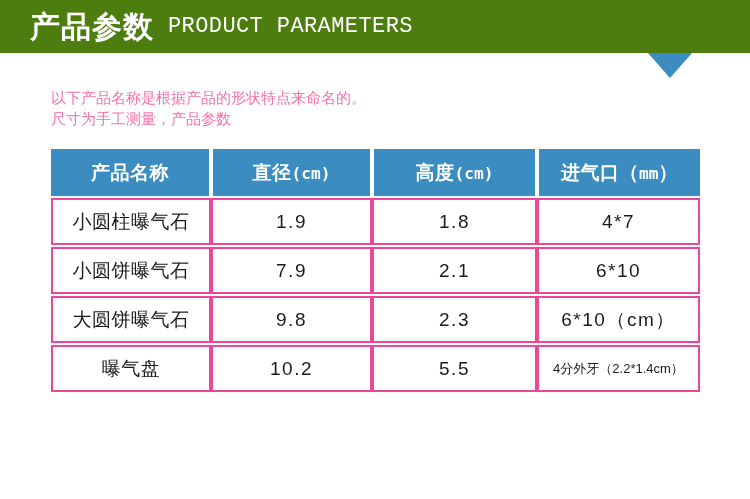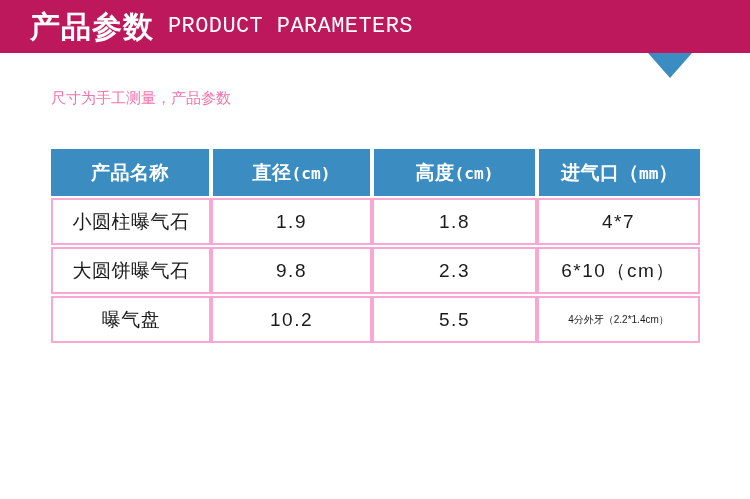--- a/index.html
+++ b/index.html
@@ -15,21 +15,21 @@
     position: relative;
   }
 
   
   .banner {
     position: absolute;
     left: 0;
     top: 0;
     width: 750px;
     height: 53px;
-    background: #be185d;
+    background: #4d7c0f;
     box-sizing: border-box;
   }
   .banner-inner {
     position: absolute;
     left: 30px;
     top: 0;
     height: 53px;
     display: flex;
     align-items: center;
     gap: 14px;
@@ -110,33 +110,33 @@
     letter-spacing: 0.5px;
     text-align: center;
   }
   .param-table thead th.first { border-left: none; }
   .param-table thead th.last  { border-right: none; }
 
   .param-table tbody td {
     background: #ffffff;
     color: #1b1b1b;
     font-size: 19px;
-    border: 2px solid #f9a8d4;
+    border: 2px solid #ec4899;
     white-space: nowrap;
   }
   .param-table tbody td.name {
     letter-spacing: 0.5px;
   }
   .param-table tbody td.num {
     font-size: 19px;
     letter-spacing: 1.5px;
     text-align: center;
   }
   .param-table tbody td.small {
-    font-size: 10px;
+    font-size: 13px;
     letter-spacing: 0;
   }
   .unit {
     font-family: "DejaVu Sans Mono", "Liberation Mono", monospace;
     font-size: 0.85em;
     letter-spacing: 0;
     margin-top: 22px;
   }
 </style>
 </head>
@@ -144,20 +144,21 @@
 
 <div class="banner">
   <div class="banner-inner">
     <span class="banner-title-cn">产品参数</span>
     <span class="banner-title-en">PRODUCT PARAMETERS</span>
   </div>
 </div>
 <div class="banner-arrow"></div>
 
 <div class="notes">
+  <div class="note-line">以下产品名称是根据产品的形状特点来命名的。</div>
   <div class="note-line">尺寸为手工测量，产品参数</div>
 </div>
 
 <table class="param-table">
   <colgroup>
     <col class="c0">
       <col class="c1">
       <col class="c2">
       <col class="c3">
   </colgroup>
@@ -178,20 +179,26 @@
     </tr>
   </thead>
   <tbody>
     <tr>
       <td class="name">小圆柱曝气石</td>
       <td class="num">1.9</td>
       <td class="num">1.8</td>
       <td class="num">4*7</td>
     </tr>
     <tr>
+      <td class="name">小圆饼曝气石</td>
+      <td class="num">7.9</td>
+      <td class="num">2.1</td>
+      <td class="num">6*10</td>
+    </tr>
+    <tr>
       <td class="name">大圆饼曝气石</td>
       <td class="num">9.8</td>
       <td class="num">2.3</td>
       <td class="num">6*10（cm）</td>
     </tr>
     <tr>
       <td class="name">曝气盘</td>
       <td class="num">10.2</td>
       <td class="num">5.5</td>
       <td class="small">4分外牙（2.2*1.4cm）</td>

